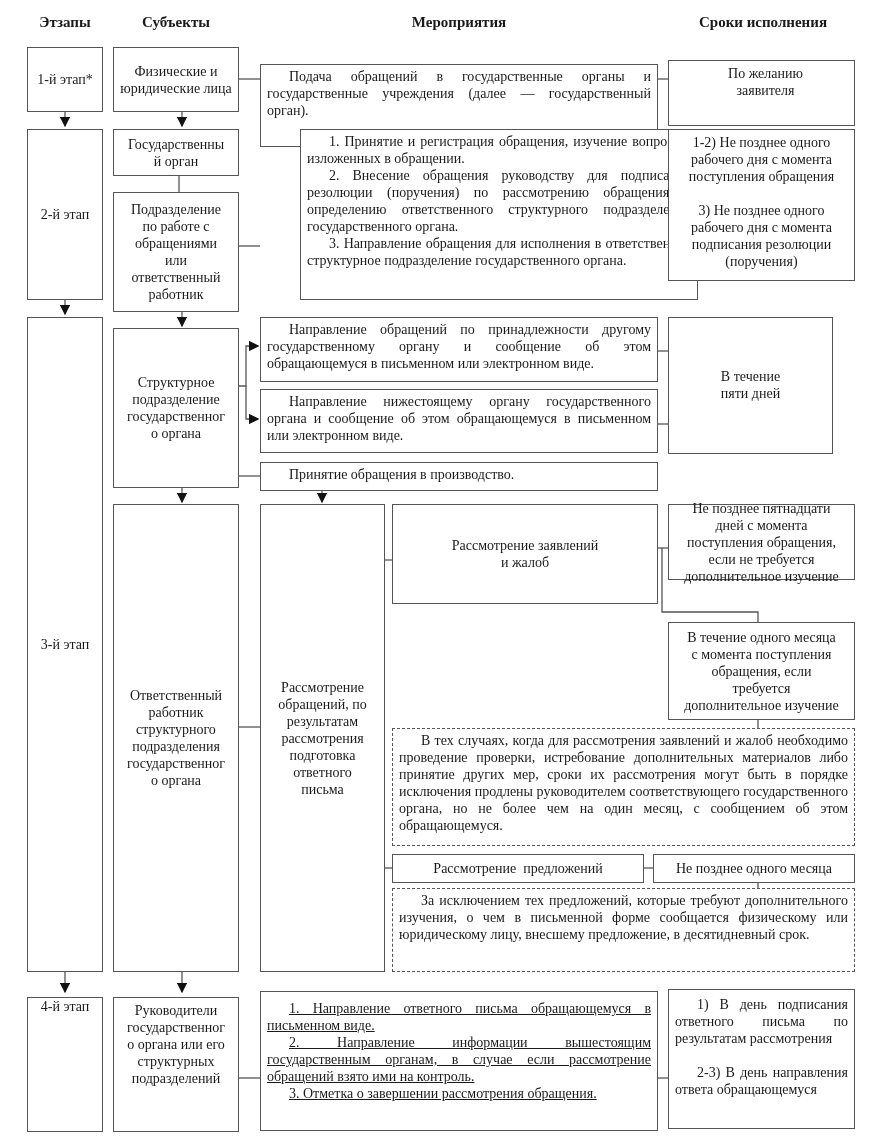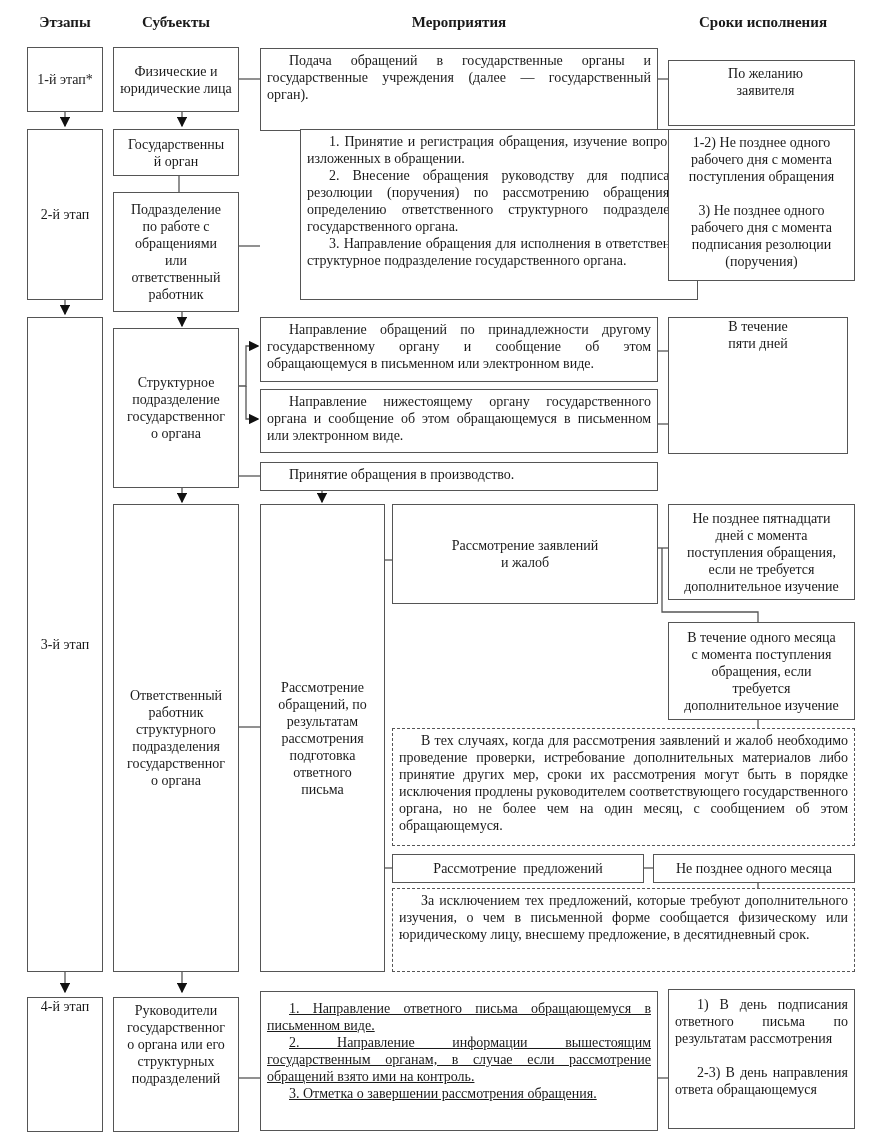--- a/index.html
+++ b/index.html
@@ -63,21 +63,21 @@
     <line x1="643" y1="868" x2="653" y2="868"></line>
     <line x1="758" y1="880" x2="758" y2="888"></line>
 
     <line x1="238" y1="1078" x2="260" y2="1078"></line>
     <line x1="657" y1="1078" x2="668" y2="1078"></line>
   </g>
 </svg>
 
 <div class="box center" style="left:27px;top:47px;width:76px;height:65px;">1-й этап*</div>
 <div class="box center lines" style="left:113px;top:47px;width:126px;height:65px;">Физические и юридические лица</div>
-<div class="box just" style="left:260px;top:48px;width:398px;height:83px;">
+<div class="box just" style="left:260px;top:64px;width:398px;height:83px;">
   <p>Подача обращений в государственные органы и государственные учреждения (далее — государственный орган).</p>
 </div>
 <div class="box center-top lines" style="left:668px;top:60px;width:187px;height:66px;padding-left:8px;">По желанию
 заявителя</div>
 
 <div class="box center" style="left:27px;top:129px;width:76px;height:171px;">2-й этап</div>
 <div class="box center lines" style="left:113px;top:129px;width:126px;height:47px;">Государственны
 й орган</div>
 <div class="box center lines" style="left:113px;top:192px;width:126px;height:120px;">Подразделение
 по работе с
@@ -103,21 +103,21 @@
 <div class="box center lines" style="left:113px;top:328px;width:126px;height:160px;">Структурное
 подразделение
 государственног
 о органа</div>
 <div class="box just" style="left:260px;top:317px;width:398px;height:65px;">
   <p>Направление обращений по принадлежности другому государственному органу и сообщение об этом обращающемуся в письменном или электронном виде.</p>
 </div>
 <div class="box just" style="left:260px;top:389px;width:398px;height:64px;">
   <p>Направление нижестоящему органу государственного органа и сообщение об этом обращающемуся в письменном или электронном виде.</p>
 </div>
-<div class="box center lines" style="left:668px;top:317px;width:180px;height:137px;align-items:flex-start;">В течение
+<div class="box center lines" style="left:668px;top:317px;width:165px;height:137px;align-items:flex-start;padding-top:50px;">В течение
 пяти дней</div>
 <div class="box just" style="left:260px;top:462px;width:398px;height:29px;">
   <p>Принятие обращения в производство.</p>
 </div>
 
 <div class="box center lines" style="left:113px;top:504px;width:126px;height:468px;">Ответственный
 работник
 структурного
 подразделения
 государственног
@@ -125,21 +125,21 @@
 <div class="box center lines" style="left:260px;top:504px;width:125px;height:468px;">Рассмотрение
 обращений, по
 результатам
 рассмотрения
 подготовка
 ответного
 письма</div>
 
 <div class="box center lines" style="left:392px;top:504px;width:266px;height:100px;">Рассмотрение заявлений
 и жалоб</div>
-<div class="box center lines" style="left:668px;top:504px;width:187px;height:96px;">Не позднее пятнадцати
+<div class="box center lines" style="left:668px;top:504px;width:187px;height:76px;">Не позднее пятнадцати
 дней с момента
 поступления обращения,
 если не требуется
 дополнительное изучение</div>
 <div class="box center lines" style="left:668px;top:622px;width:187px;height:98px;">В течение одного месяца
 с момента поступления
 обращения, если
 требуется
 дополнительное изучение</div>
 <div class="box dashed just" style="left:392px;top:728px;width:463px;height:118px;">

